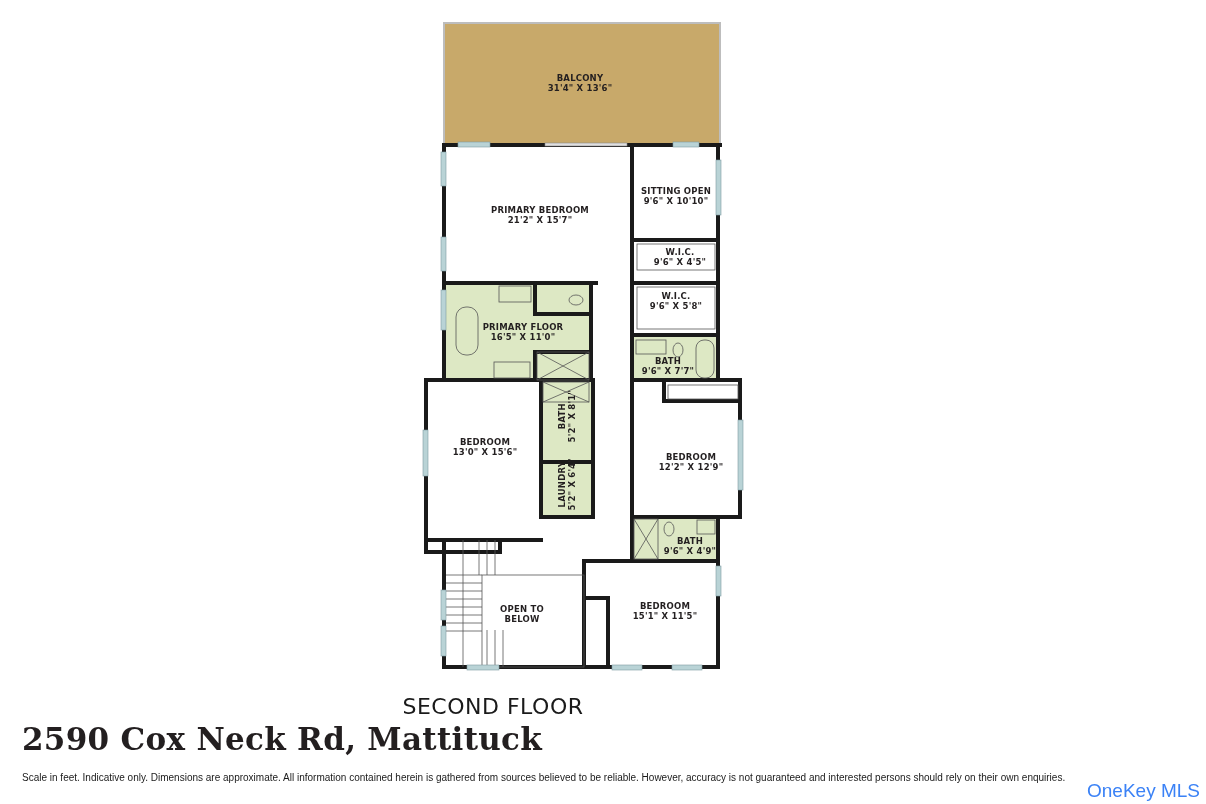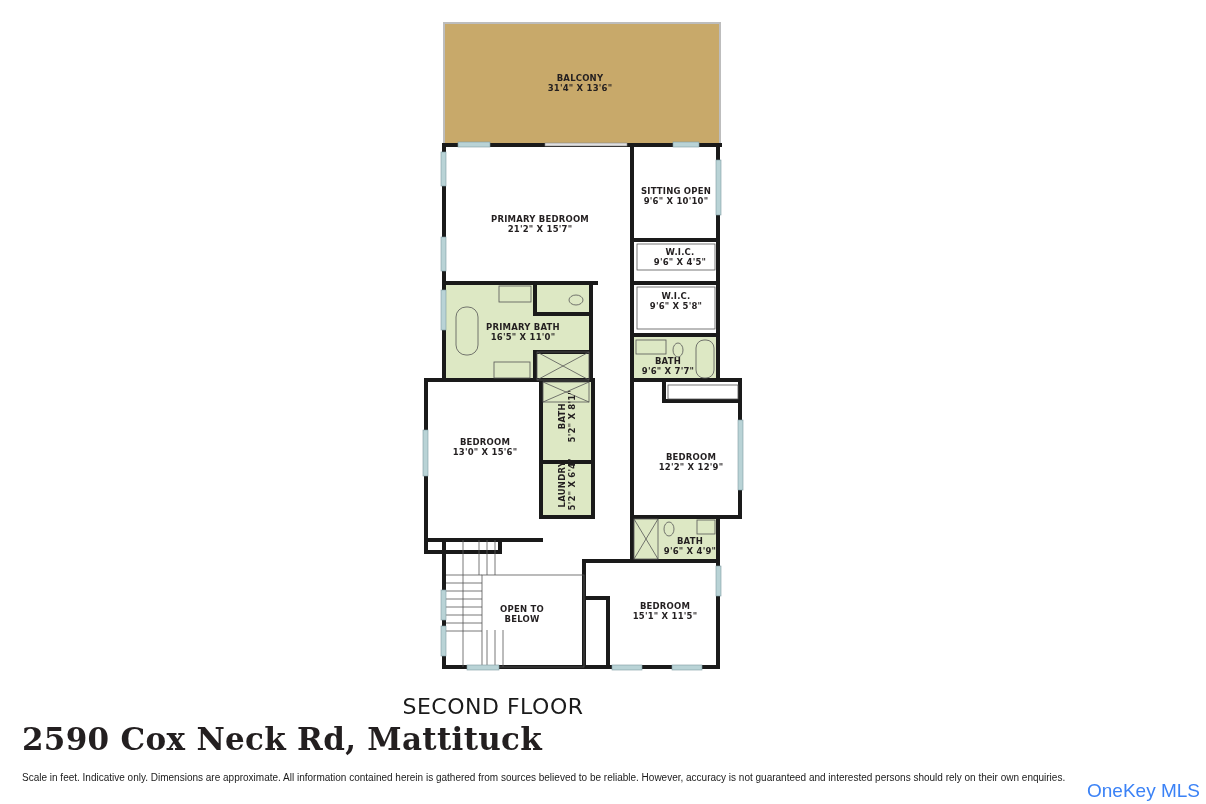--- a/index.html
+++ b/index.html
@@ -152,38 +152,38 @@
     <rect x="716" y="566" width="5" height="30"></rect>
   </g>
 
   <rect x="545" y="143" width="82" height="3" fill="#e0e0e0" stroke="#888" stroke-width="0.6"></rect>
 </svg>
 
 <div class="room-label" style="left:520px;top:73px;width:120px;text-align:center;">
   <span class="nm">BALCONY</span>
   <span class="dm">31'4" X 13'6"</span>
 </div>
-<div class="room-label" style="left:480px;top:205px;width:120px;margin-top:9px;">
+<div class="room-label" style="left:480px;top:205px;width:120px;">
   <span class="nm">PRIMARY BEDROOM</span>
   <span class="dm">21'2" X 15'7"</span>
 </div>
 <div class="room-label" style="left:634px;top:186px;width:84px;">
   <span class="nm">SITTING OPEN</span>
   <span class="dm">9'6" X 10'10"</span>
 </div>
 <div class="room-label" style="left:640px;top:247px;width:80px;">
   <span class="nm">W.I.C.</span>
   <span class="dm">9'6" X 4'5"</span>
 </div>
 <div class="room-label" style="left:636px;top:291px;width:80px;">
   <span class="nm">W.I.C.</span>
   <span class="dm">9'6" X 5'8"</span>
 </div>
 <div class="room-label" style="left:476px;top:322px;width:94px;">
-  <span class="nm">PRIMARY BATH</span>
+  <span class="nm">PRIMARY FLOOR</span>
   <span class="dm">16'5" X 11'0"</span>
 </div>
 <div class="room-label" style="left:636px;top:356px;width:64px;">
   <span class="nm">BATH</span>
   <span class="dm">9'6" X 7'7"</span>
 </div>
 <div class="room-label" style="left:440px;top:437px;width:90px;">
   <span class="nm">BEDROOM</span>
   <span class="dm">13'0" X 15'6"</span>
 </div>

